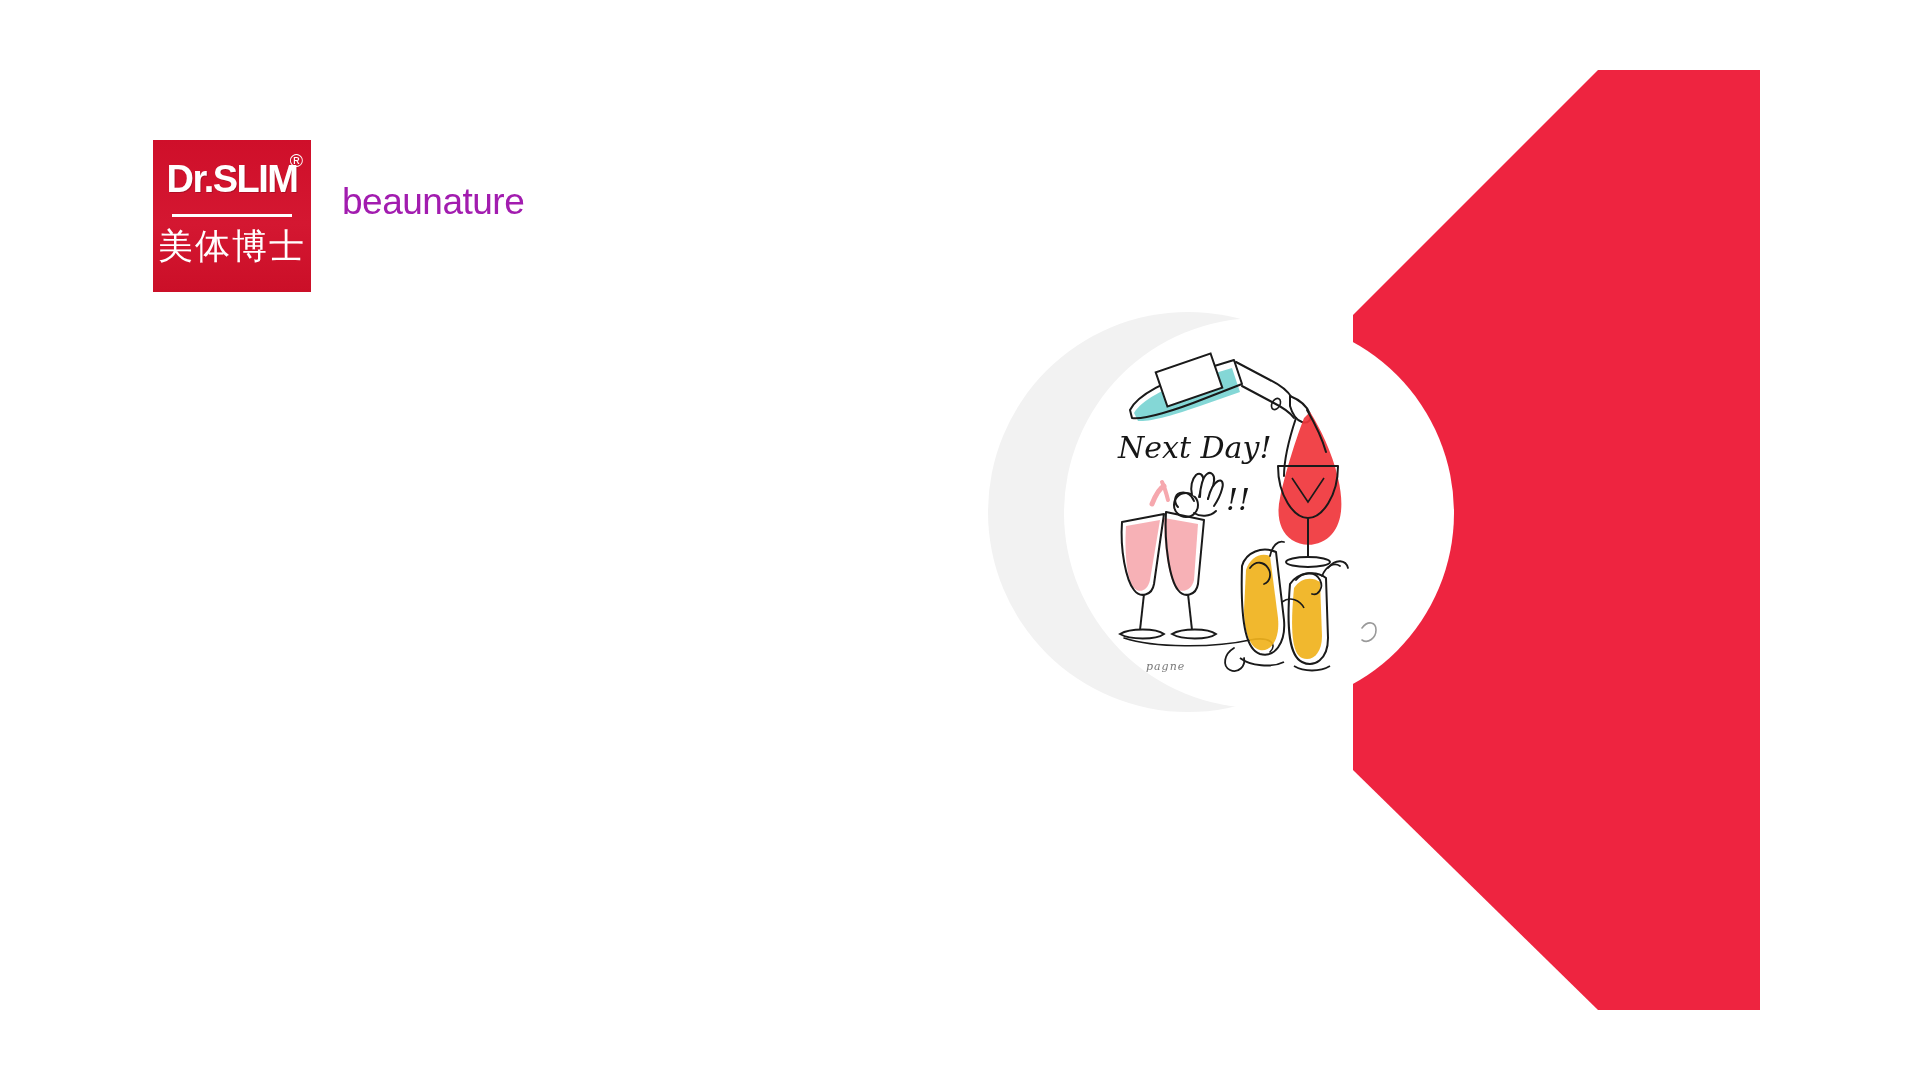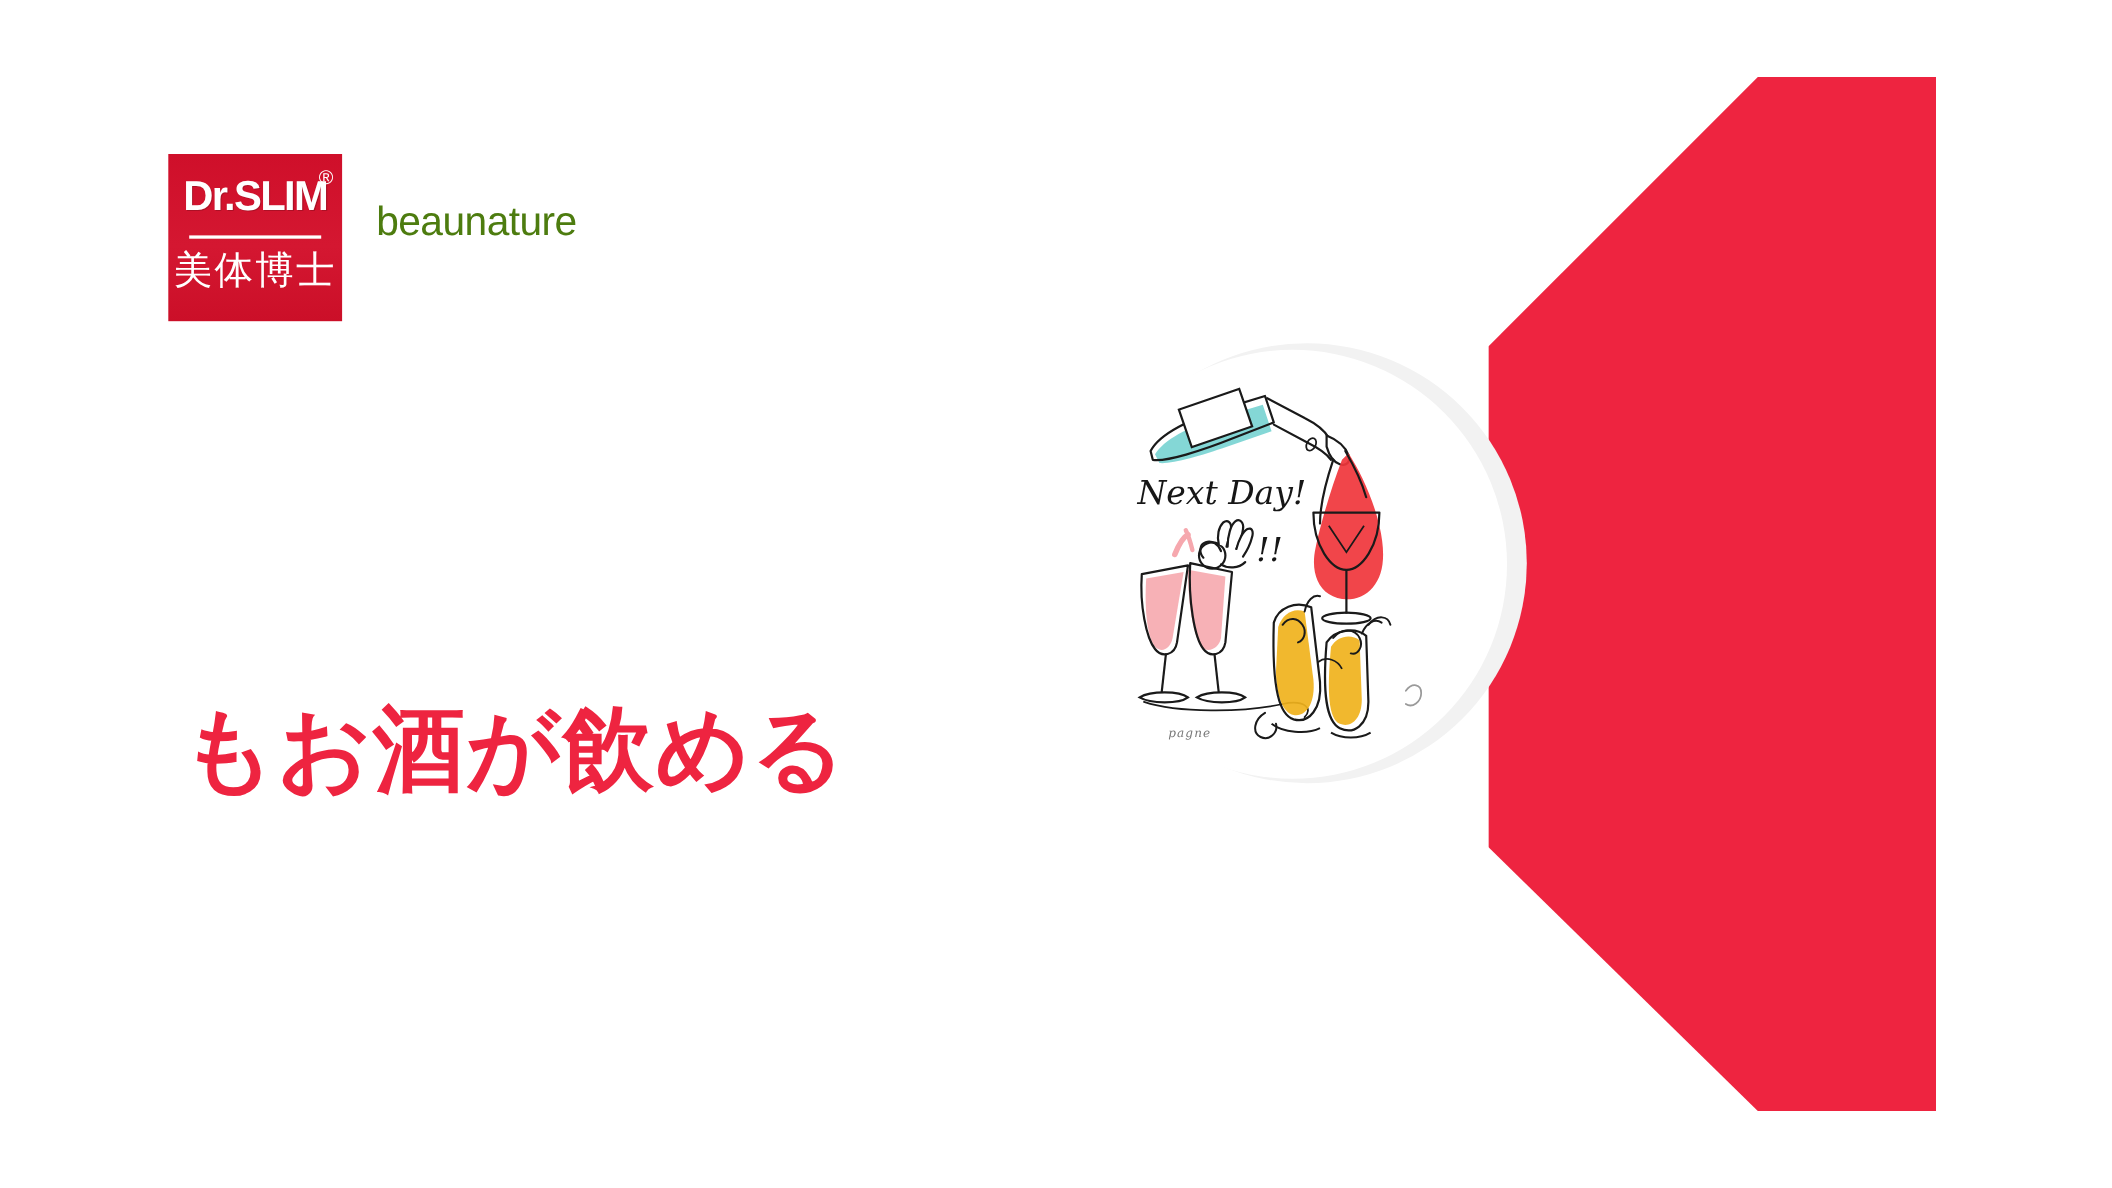--- a/index.html
+++ b/index.html
@@ -24,21 +24,21 @@
   .disc-ring{
     position:absolute;
     left:988px; top:312px;
     width:400px; height:400px;
     border-radius:50%;
     background:#f2f2f2;
     z-index:2;
   }
   .disc{
     position:absolute;
-    left:980px; top:318px;
+    left:1064px; top:318px;
     width:390px; height:390px;
     border-radius:50%;
     background:#ffffff;
     z-index:3;
     overflow:hidden;
   }
   .disc svg{ position:absolute; left:0; top:0; width:390px; height:390px; }
 
   
   .logo-wrap{
@@ -77,21 +77,21 @@
   }
   .logo-mark .jp{
     color:#ffffff;
     font-family:"DejaVu Sans", sans-serif;
     font-size:35px;
     letter-spacing:2px;
     line-height:1;
   }
   .logo-text{
     padding-top:36px;
-    color:#4d7c0f;
+    color:#a21caf;
     font-family:"Liberation Sans", sans-serif;
     font-size:37px;
     line-height:1.42;
     letter-spacing:-0.5px;
     font-weight:400;
   }
 
   
   .headline{
     position:absolute;
@@ -199,15 +199,14 @@
     <span class="brand">Dr.SLIM</span>
     <span class="rule"></span>
     <span class="jp">美体博士</span>
   </div>
   <div class="logo-text">
     <div>beaunature</div>
   </div>
 </div>
 
 <div class="headline">
-  <div>もお酒が飲める</div>
   
 </div>
 
 </body></html>

